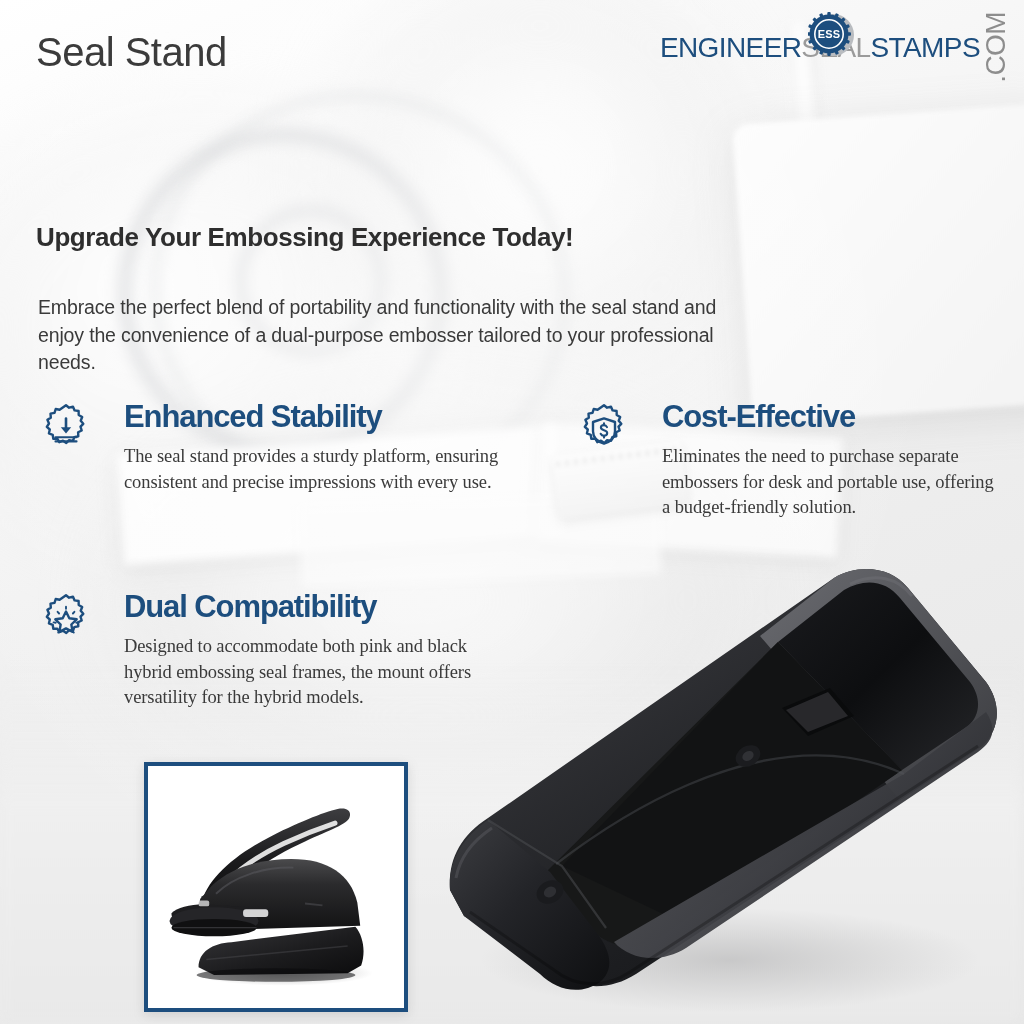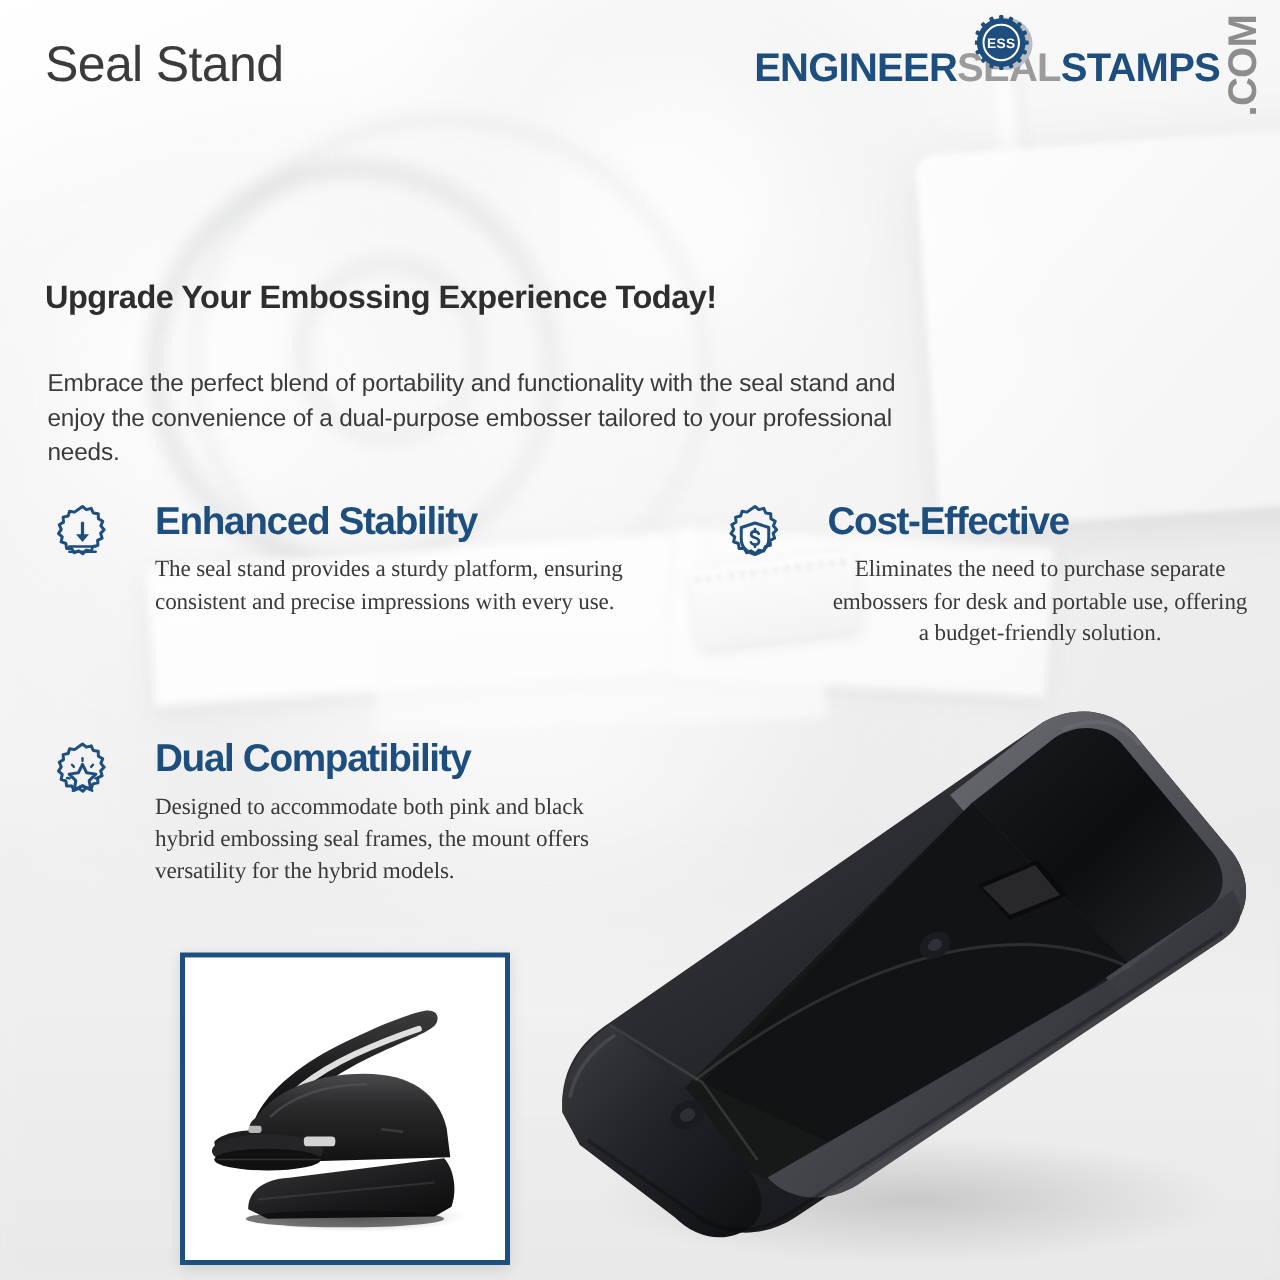--- a/index.html
+++ b/index.html
@@ -87,21 +87,21 @@
   
   .logo { position:absolute; right:14px; top:12px; display:flex; align-items:center; height:48px;flex-direction:column; }
   .logo-badge { position:relative; width:46px; height:46px; margin-right:7px; }
   .logo-shadow {
     position:absolute; left:4px; top:2px; width:42px; height:42px;
     border-radius:50%; background:#b9bcc0;
   }
   .logo-mark { position:absolute; left:0; top:0; }
   .logo-word { display:flex; align-items:center; }
   .logo-word span {
-    font-weight:bold; font-size:32px; letter-spacing:-0.6px; line-height:1;
+    font-weight:normal; font-size:28px; letter-spacing:-0.6px; line-height:1;
   }
   .lw-blue { color:#1d4e7e; }
   .lw-gray { color:#9b9b9b; }
   .logo-dotcom {
     font-size:9px; font-weight:bold; color:#8d8d8d; letter-spacing:.5px;
     writing-mode:vertical-rl; transform:rotate(180deg);
     margin-left:2px; align-self:flex-start; padding-top:2px;
   }
 
   
@@ -131,21 +131,21 @@
     letter-spacing:-1.1px; line-height:1.1; white-space:nowrap;
   }
   .feature .f-body {
     margin-left:88px; margin-top:10px; font-size:18.5px; line-height:1.38;
     color:#3a3a3a; letter-spacing:-0.1px;font-family:Liberation Serif, serif;
   }
   #feature-0 { left:36px;  top:400px; width:520px; }
   #feature-1 { left:574px; top:400px; width:430px; }
   #feature-2 { left:36px;  top:590px; width:470px; }
   #feature-1 .f-title, #feature-2 .f-title { margin-left:88px; }
-  #feature-1 .f-body { width:340px;text-align:center; }
+  #feature-1 .f-body { width:340px; }
   #feature-2 .f-body { width:350px; }
 
   
   .inset-photo {
     position:absolute; left:144px; top:762px; width:264px; height:250px;
     background:#ffffff; border:4px solid #1d4e7e;
     box-shadow:0 3px 10px rgba(120,120,120,.22);
     overflow:hidden;
   }
   .inset-photo svg { display:block; width:100%; height:100%; }

